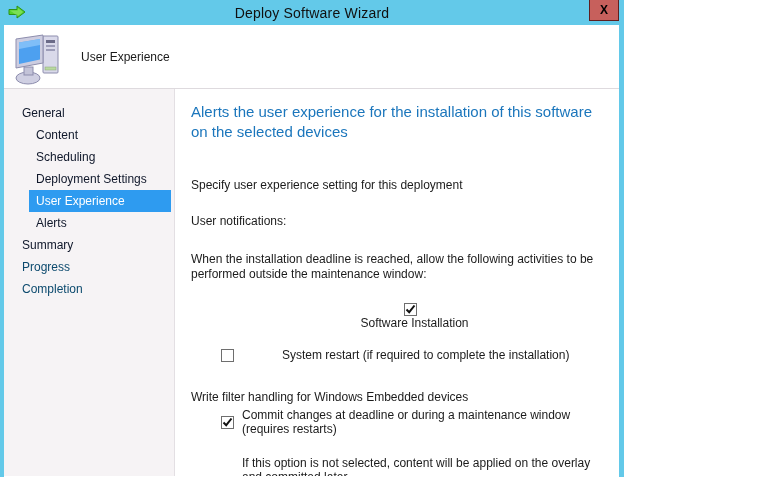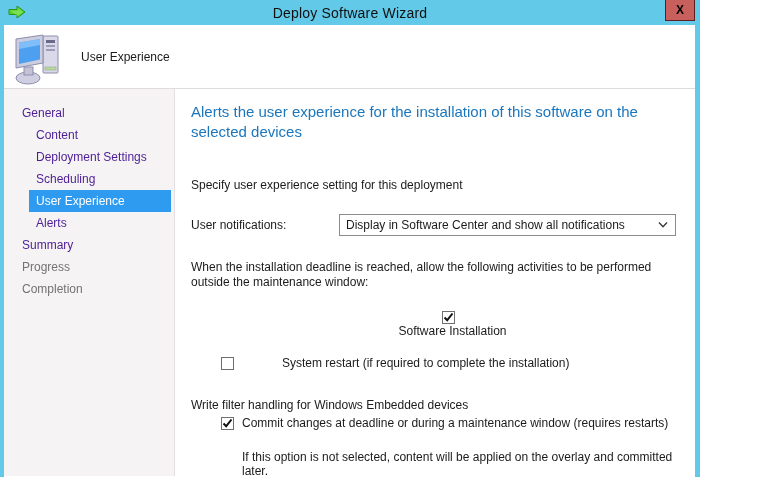--- a/index.html
+++ b/index.html
@@ -1,21 +1,21 @@
 <!DOCTYPE html>
 <html><head>
 <meta charset="utf-8">
 <style>
   * { box-sizing: border-box; margin: 0; padding: 0; }
   html, body { background: #ffffff; }
   body { font-family: "Liberation Sans", sans-serif; color: #1b1b1b; }
 
   .window {
     position: relative;
-    width: 700px;
+    width: 624px;
     height: 477px;
     background: #ffffff;
     overflow: hidden;
   }
 
   
   .titlebar {
     position: relative;
     height: 25px;
     background: #63c9e9;
@@ -88,34 +88,34 @@
     width: 171px;
     background: #f6f3f5;
     border-right: 1px solid #e3dfe3;
     padding-top: 13px;
     flex: none;
   }
   .nav-item {
     height: 22px;
     line-height: 22px;
     font-size: 12px;
-    color: #4c1d95;
+    color: #0f172a;
     cursor: default;
     white-space: nowrap;
   }
   .nav-item.l0 { padding-left: 18px; }
   .nav-item.l1 { padding-left: 32px; }
   .nav-item.selected {
     margin-left: 25px;
     margin-right: 3px;
     padding-left: 7px;
     background: #2e9bf0;
     color: #ffffff;
   }
-  .nav-item.disabled { color: #737373; }
+  .nav-item.disabled { color: #0c4a6e; }
 
   .content {
     flex: 1;
     background: #ffffff;
     padding: 13px 19px 0 16px;
     overflow: hidden;
   }
 
   .page-heading {
     font-size: 15px;
@@ -219,44 +219,36 @@
       </svg>
     </span>
     <span class="step-title">User Experience</span>
   </div>
 
   <div class="body">
 
     <div class="sidebar">
       <div class="nav-item l0">General</div>
       <div class="nav-item l1">Content</div>
+      <div class="nav-item l1">Scheduling</div>
       <div class="nav-item l1">Deployment Settings</div>
-      <div class="nav-item l1">Scheduling</div>
       <div class="nav-item l1 selected">User Experience</div>
       <div class="nav-item l1">Alerts</div>
       <div class="nav-item l0">Summary</div>
       <div class="nav-item l0 disabled">Progress</div>
       <div class="nav-item l0 disabled">Completion</div>
     </div>
 
     <div class="content">
       <div class="page-heading">Alerts the user experience for the installation of this software on the selected devices</div>
 
       <div class="sec-label">Specify user experience setting for this deployment</div>
 
       <div class="notif-row">
         <span class="field-label">User notifications:</span>
-        <div class="combo">
-          <span>Display in Software Center and show all notifications</span>
-          <span class="chev">
-            <svg width="10" height="6" viewBox="0 0 10 6">
-              <polyline points="1,0.5 5,4.8 9,0.5" fill="none" stroke="#3a3a3a" stroke-width="1.4"></polyline>
-            </svg>
-          </span>
-        </div>
       </div>
 
       <div class="deadline-text">When the installation deadline is reached, allow the following activities to be performed outside the maintenance window:</div>
 
       <div class="cb-row cb-row-1">
         <span class="cb checked">
           <svg width="11" height="11" viewBox="0 0 11 11">
             <polyline points="1.5,5.5 4.2,8.2 9.5,1.5" fill="none" stroke="#111111" stroke-width="2"></polyline>
           </svg>
         </span>

